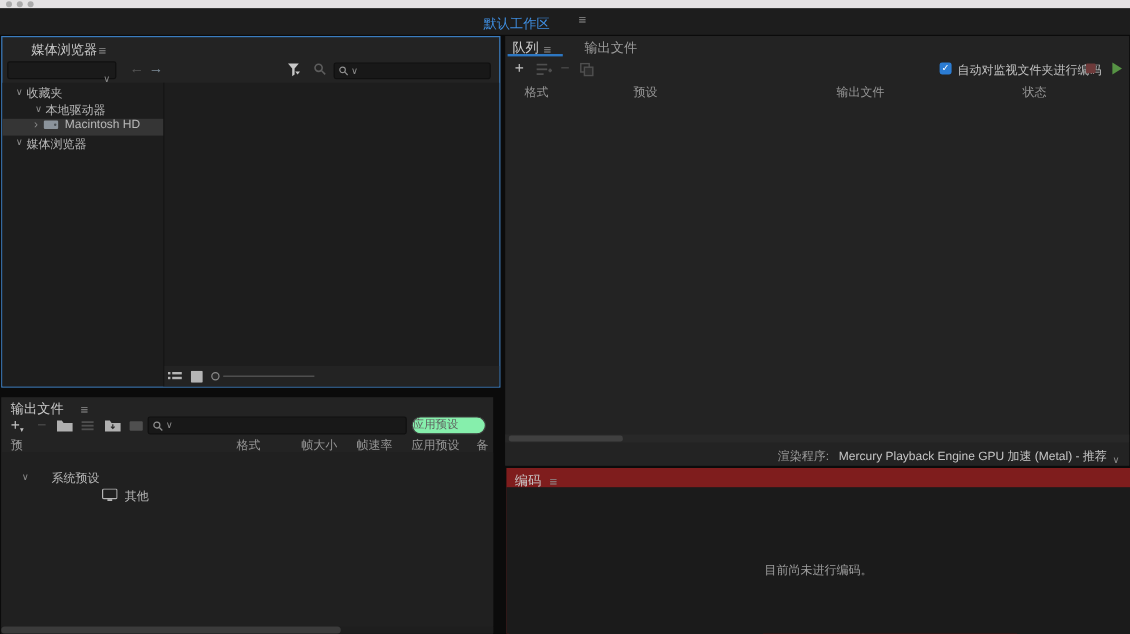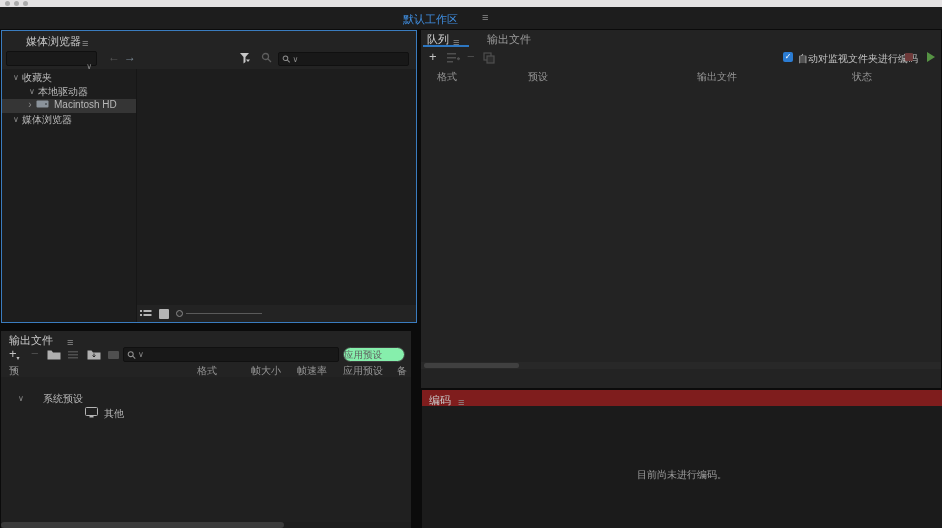--- a/index.html
+++ b/index.html
@@ -280,20 +280,25 @@
   </div>
   <div id="q-colheader">
     <span style="left:16px">格式</span>
     <span style="left:107px">预设</span>
     <span style="left:276px">输出文件</span>
     <span style="left:431px">状态</span>
   </div>
   <div id="q-hscroll">
     <div id="q-hthumb"></div>
   </div>
+  <div id="q-renderer">
+    <span id="q-renderer-label">渲染程序:</span>
+    <span id="q-renderer-value">Mercury Playback Engine GPU 加速 (Metal) - 推荐</span>
+    <span id="q-renderer-chev" class="chev-down"></span>
+  </div>
 </div>
 
 <div class="abs panel" id="encoding-panel">
   <div>
     <span class="panel-title abs" style="left:7px;top:3px">编码</span>
     <span class="menu-glyph abs" style="left:36px;top:2px"></span>
   </div>
   <div id="enc-content">
     <div id="enc-msg">目前尚未进行编码。</div>
   </div>

